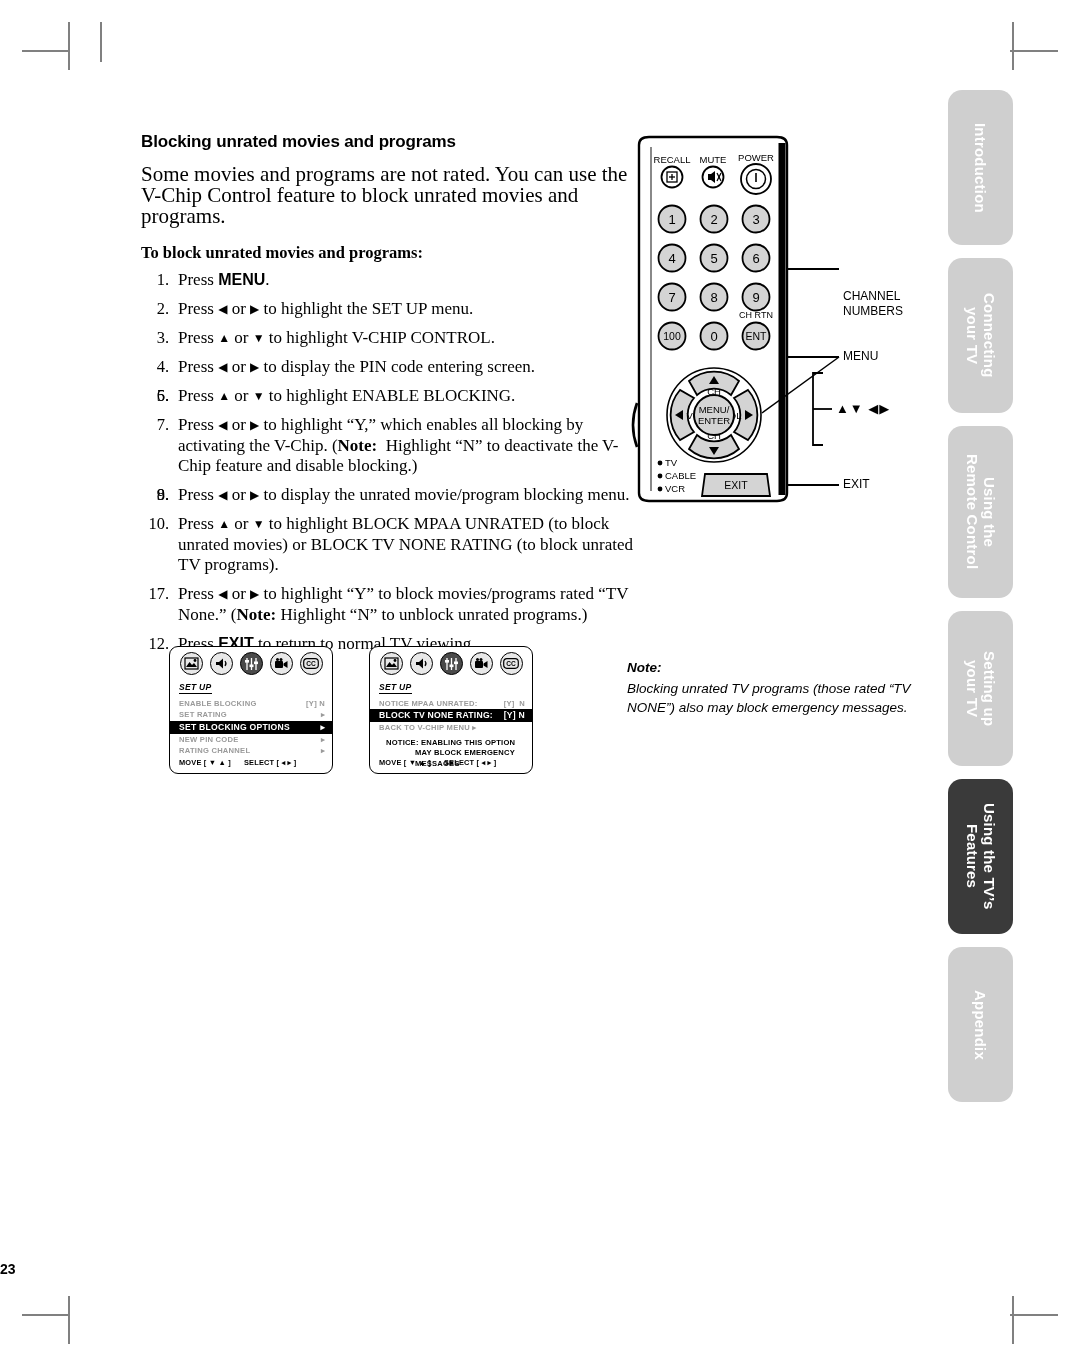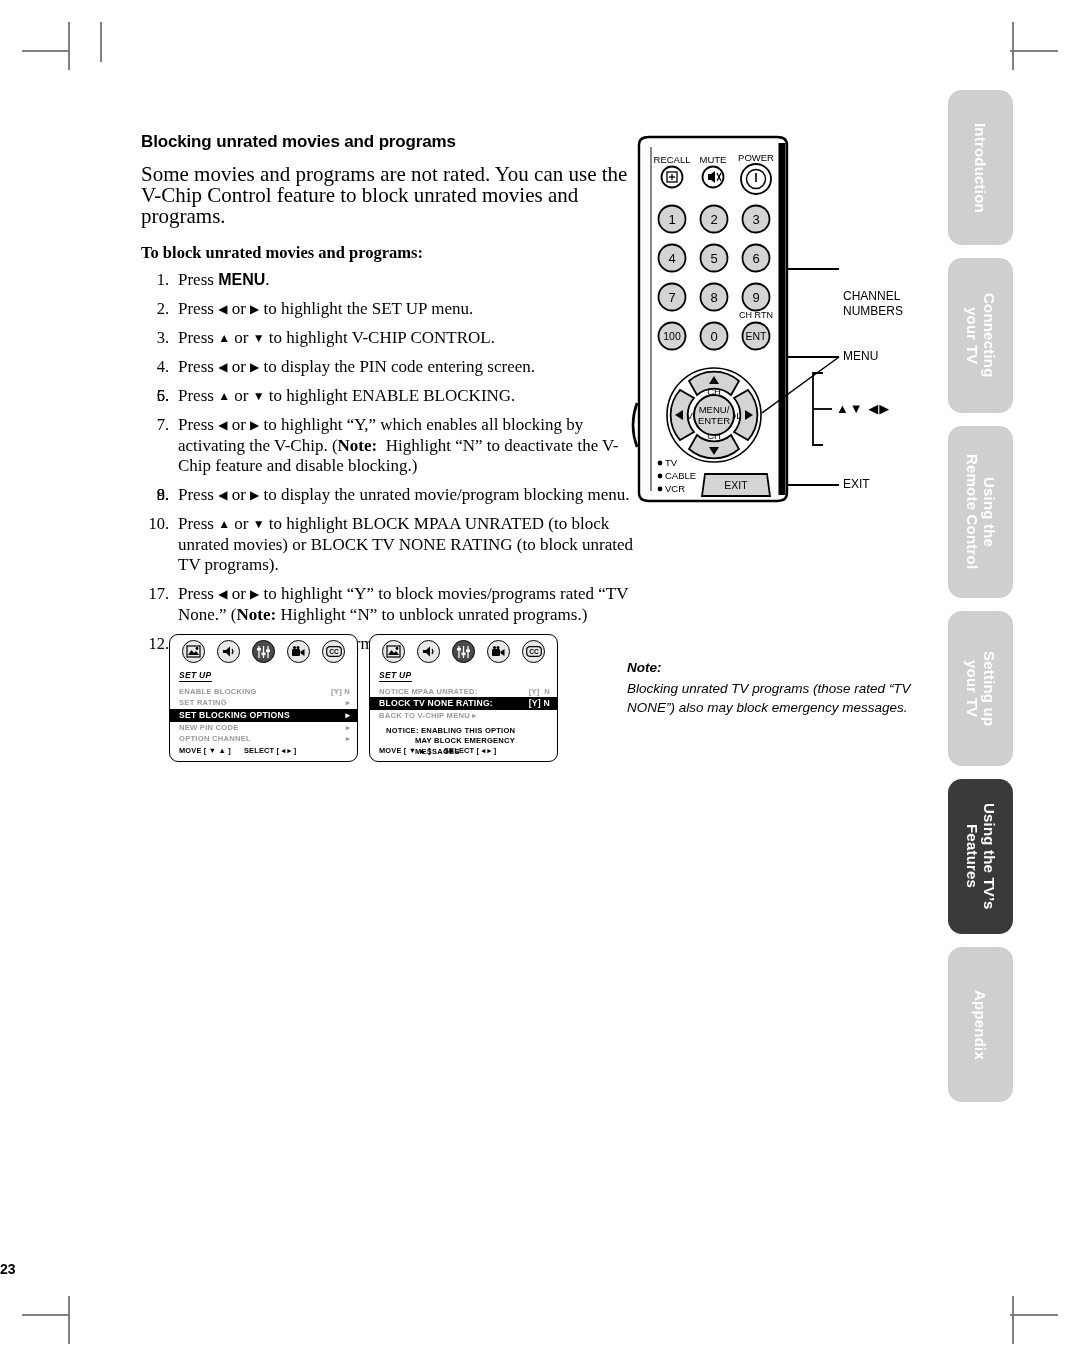--- a/index.html
+++ b/index.html
@@ -69,28 +69,29 @@
     font-family: "Liberation Sans", sans-serif;
     font-weight: bold;
     font-size: 16px;
   }
   .serif-bold { font-weight: bold; }
   .arrow { font-size: 12px; vertical-align: 1px; }
 
   
   .osd {
     position: absolute;
-    width: 189px;
+    width: 164px;
     height: 128px;
     border: 1.6px solid #000;
     border-radius: 9px;
     background: #fff;
     box-sizing: border-box;
     font-family: "Liberation Sans", sans-serif;
     overflow: hidden;
+    margin-top: 12px;
   }
   #osd-screen-1 { left: 169px; top: 634px; }
   #osd-screen-2 { left: 369px; top: 634px; }
 
   .osd-iconrow {
     display: flex;
     justify-content: space-around;
     align-items: center;
     padding: 5px 6px 1px 6px;
   }
@@ -430,21 +431,21 @@
         <span class="lbl">SET BLOCKING OPTIONS</span>
         <span class="mid"></span>
         <span class="val">▸</span>
       </div>
       <div class="osd-row">
         <span class="lbl">NEW PIN CODE</span>
         <span class="mid"></span>
         <span class="val">▸</span>
       </div>
       <div class="osd-row">
-        <span class="lbl">OPTION CHANNEL</span>
+        <span class="lbl">RATING CHANNEL</span>
         <span class="mid"></span>
         <span class="val">▸</span>
       </div>
     </div><div class="osd-footer"><span>MOVE [ ▼ ▲ ]</span><span class="sel2">SELECT [ ◂ ▸ ]</span></div></div>
 
 <div class="osd" id="osd-screen-2"><div class="osd-iconrow">
       <div class="osd-icon">
         <svg width="15" height="13" viewBox="0 0 15 13">
           <rect x="1" y="1" width="13" height="11" fill="none" stroke="#000000" stroke-width="1.2"></rect>
           <path d="M2 10 L5.5 5 L8 8 L10 6 L13 10 Z" fill="#000000"></path>

